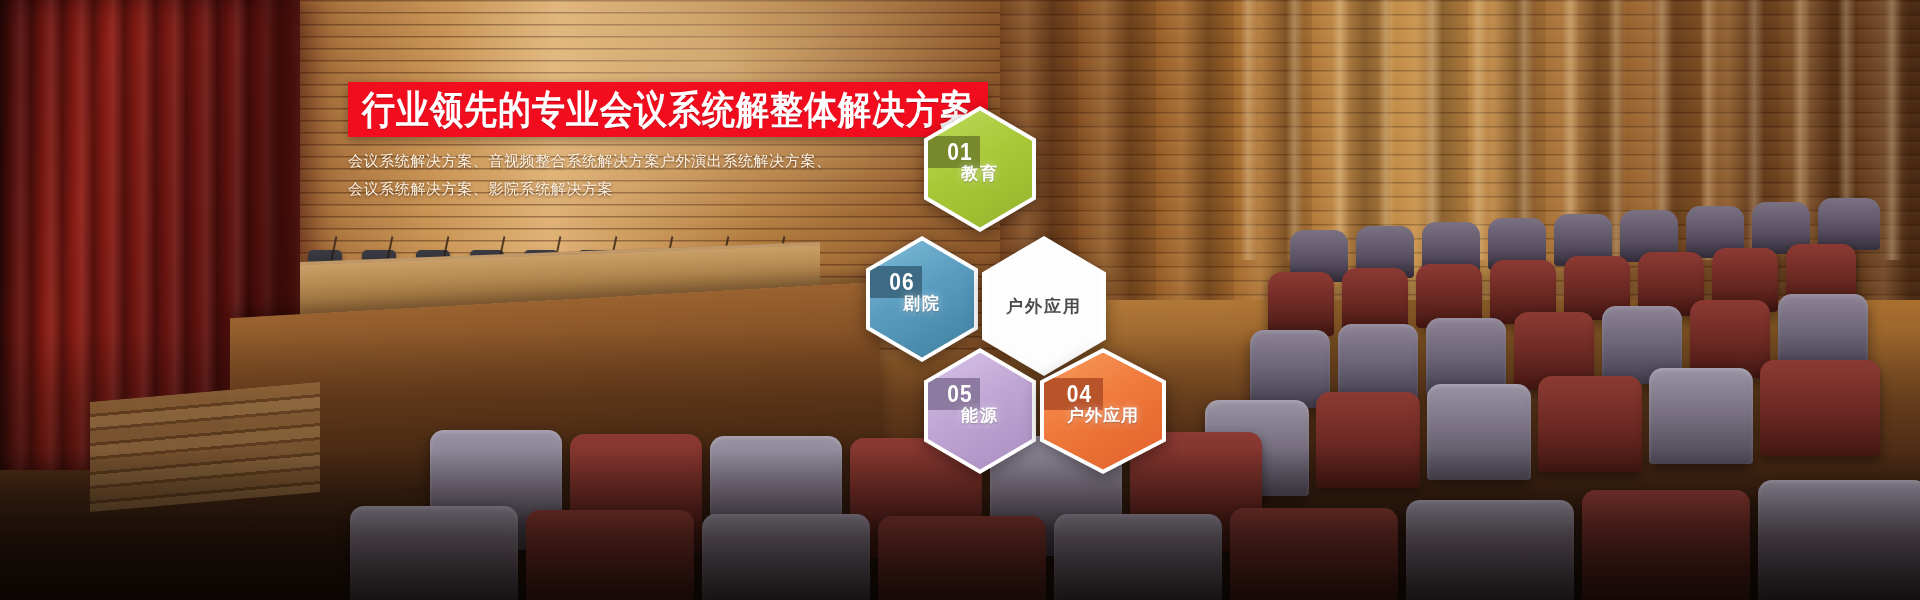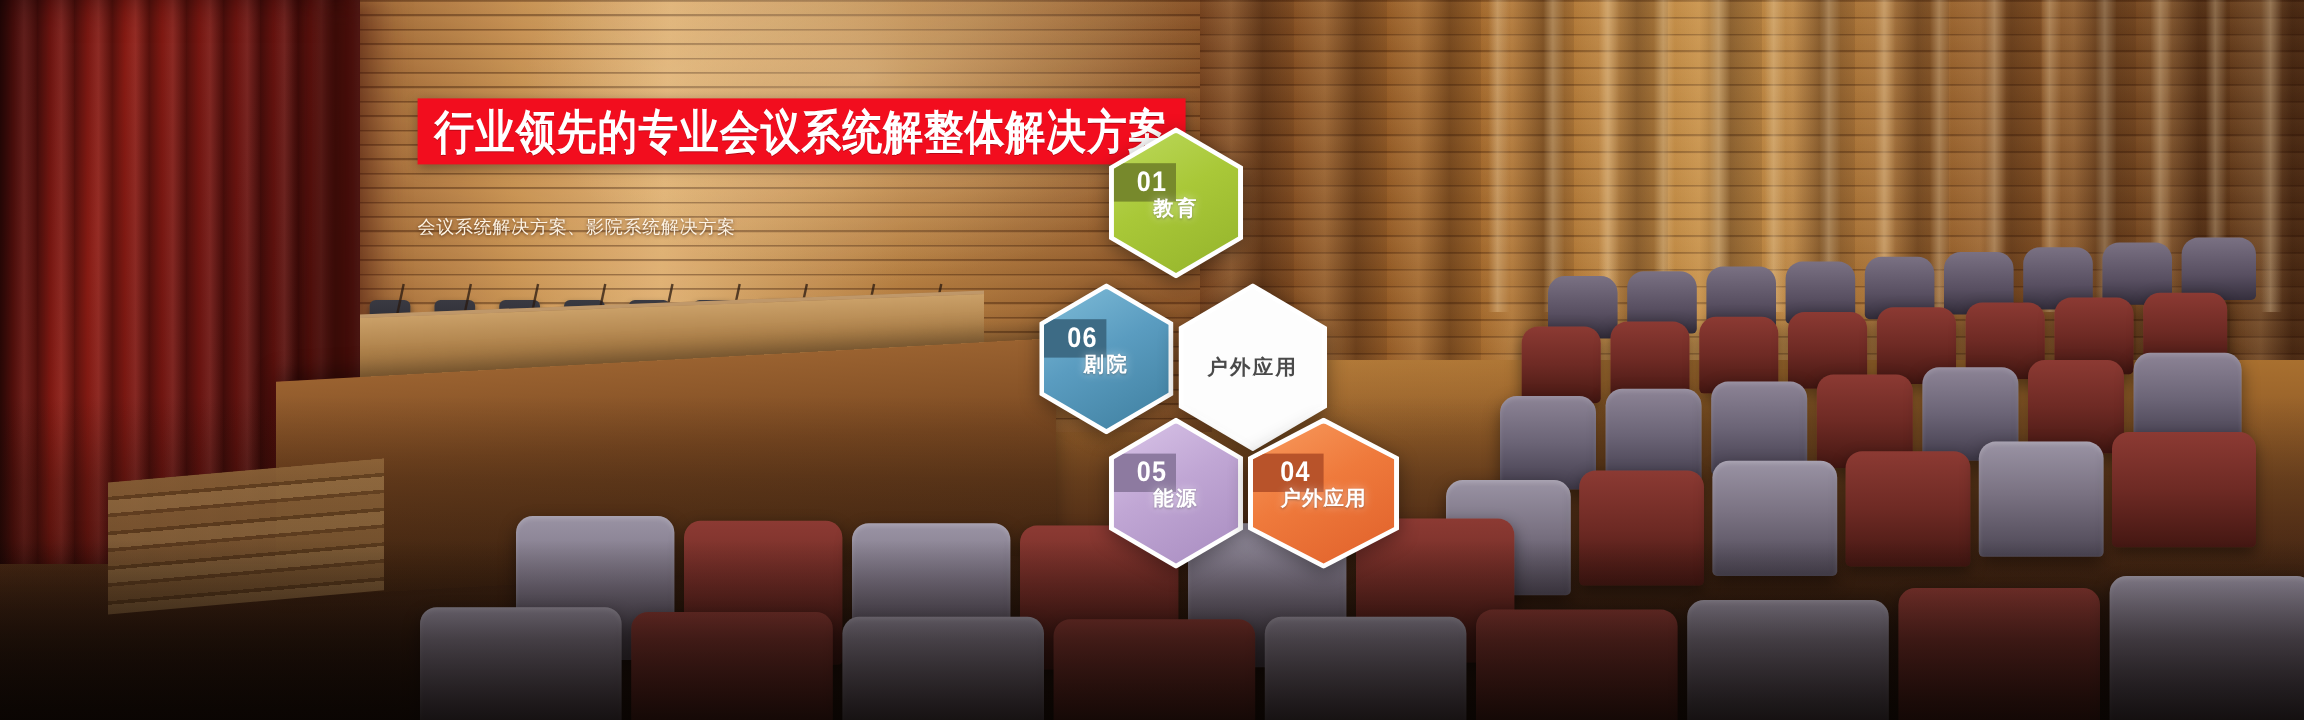--- a/index.html
+++ b/index.html
@@ -313,20 +313,21 @@
     <div class="seat red" style="left:1230px;top:178px;width:168px;height:140px;"></div>
     <div class="seat grey" style="left:1406px;top:170px;width:168px;height:140px;"></div>
     <div class="seat red" style="left:1582px;top:160px;width:168px;height:140px;"></div>
     <div class="seat grey" style="left:1758px;top:150px;width:170px;height:140px;"></div>
   </div>
   <div class="fg-shadow"></div>
 
   <div class="headline-bar">
     <div class="txt">行业领先的专业会议系统解整体解决方案</div>
   </div>
+  <div class="sub-line sub-1">会议系统解决方案、音视频整合系统解决方案户外演出系统解决方案、</div>
   <div class="sub-line sub-2">会议系统解决方案、影院系统解决方案</div>
 
   <div class="hex-cluster">
 
     <div class="hex" style="left:78px; top:6px;">
       <div class="plate"></div>
       <div class="face" style="background:linear-gradient(150deg,#bcd95c 0%,#a9c838 45%,#94b32b 100%);">
         <div class="badge" style="background:#77892c;">
           <span>01</span>
         </div>

